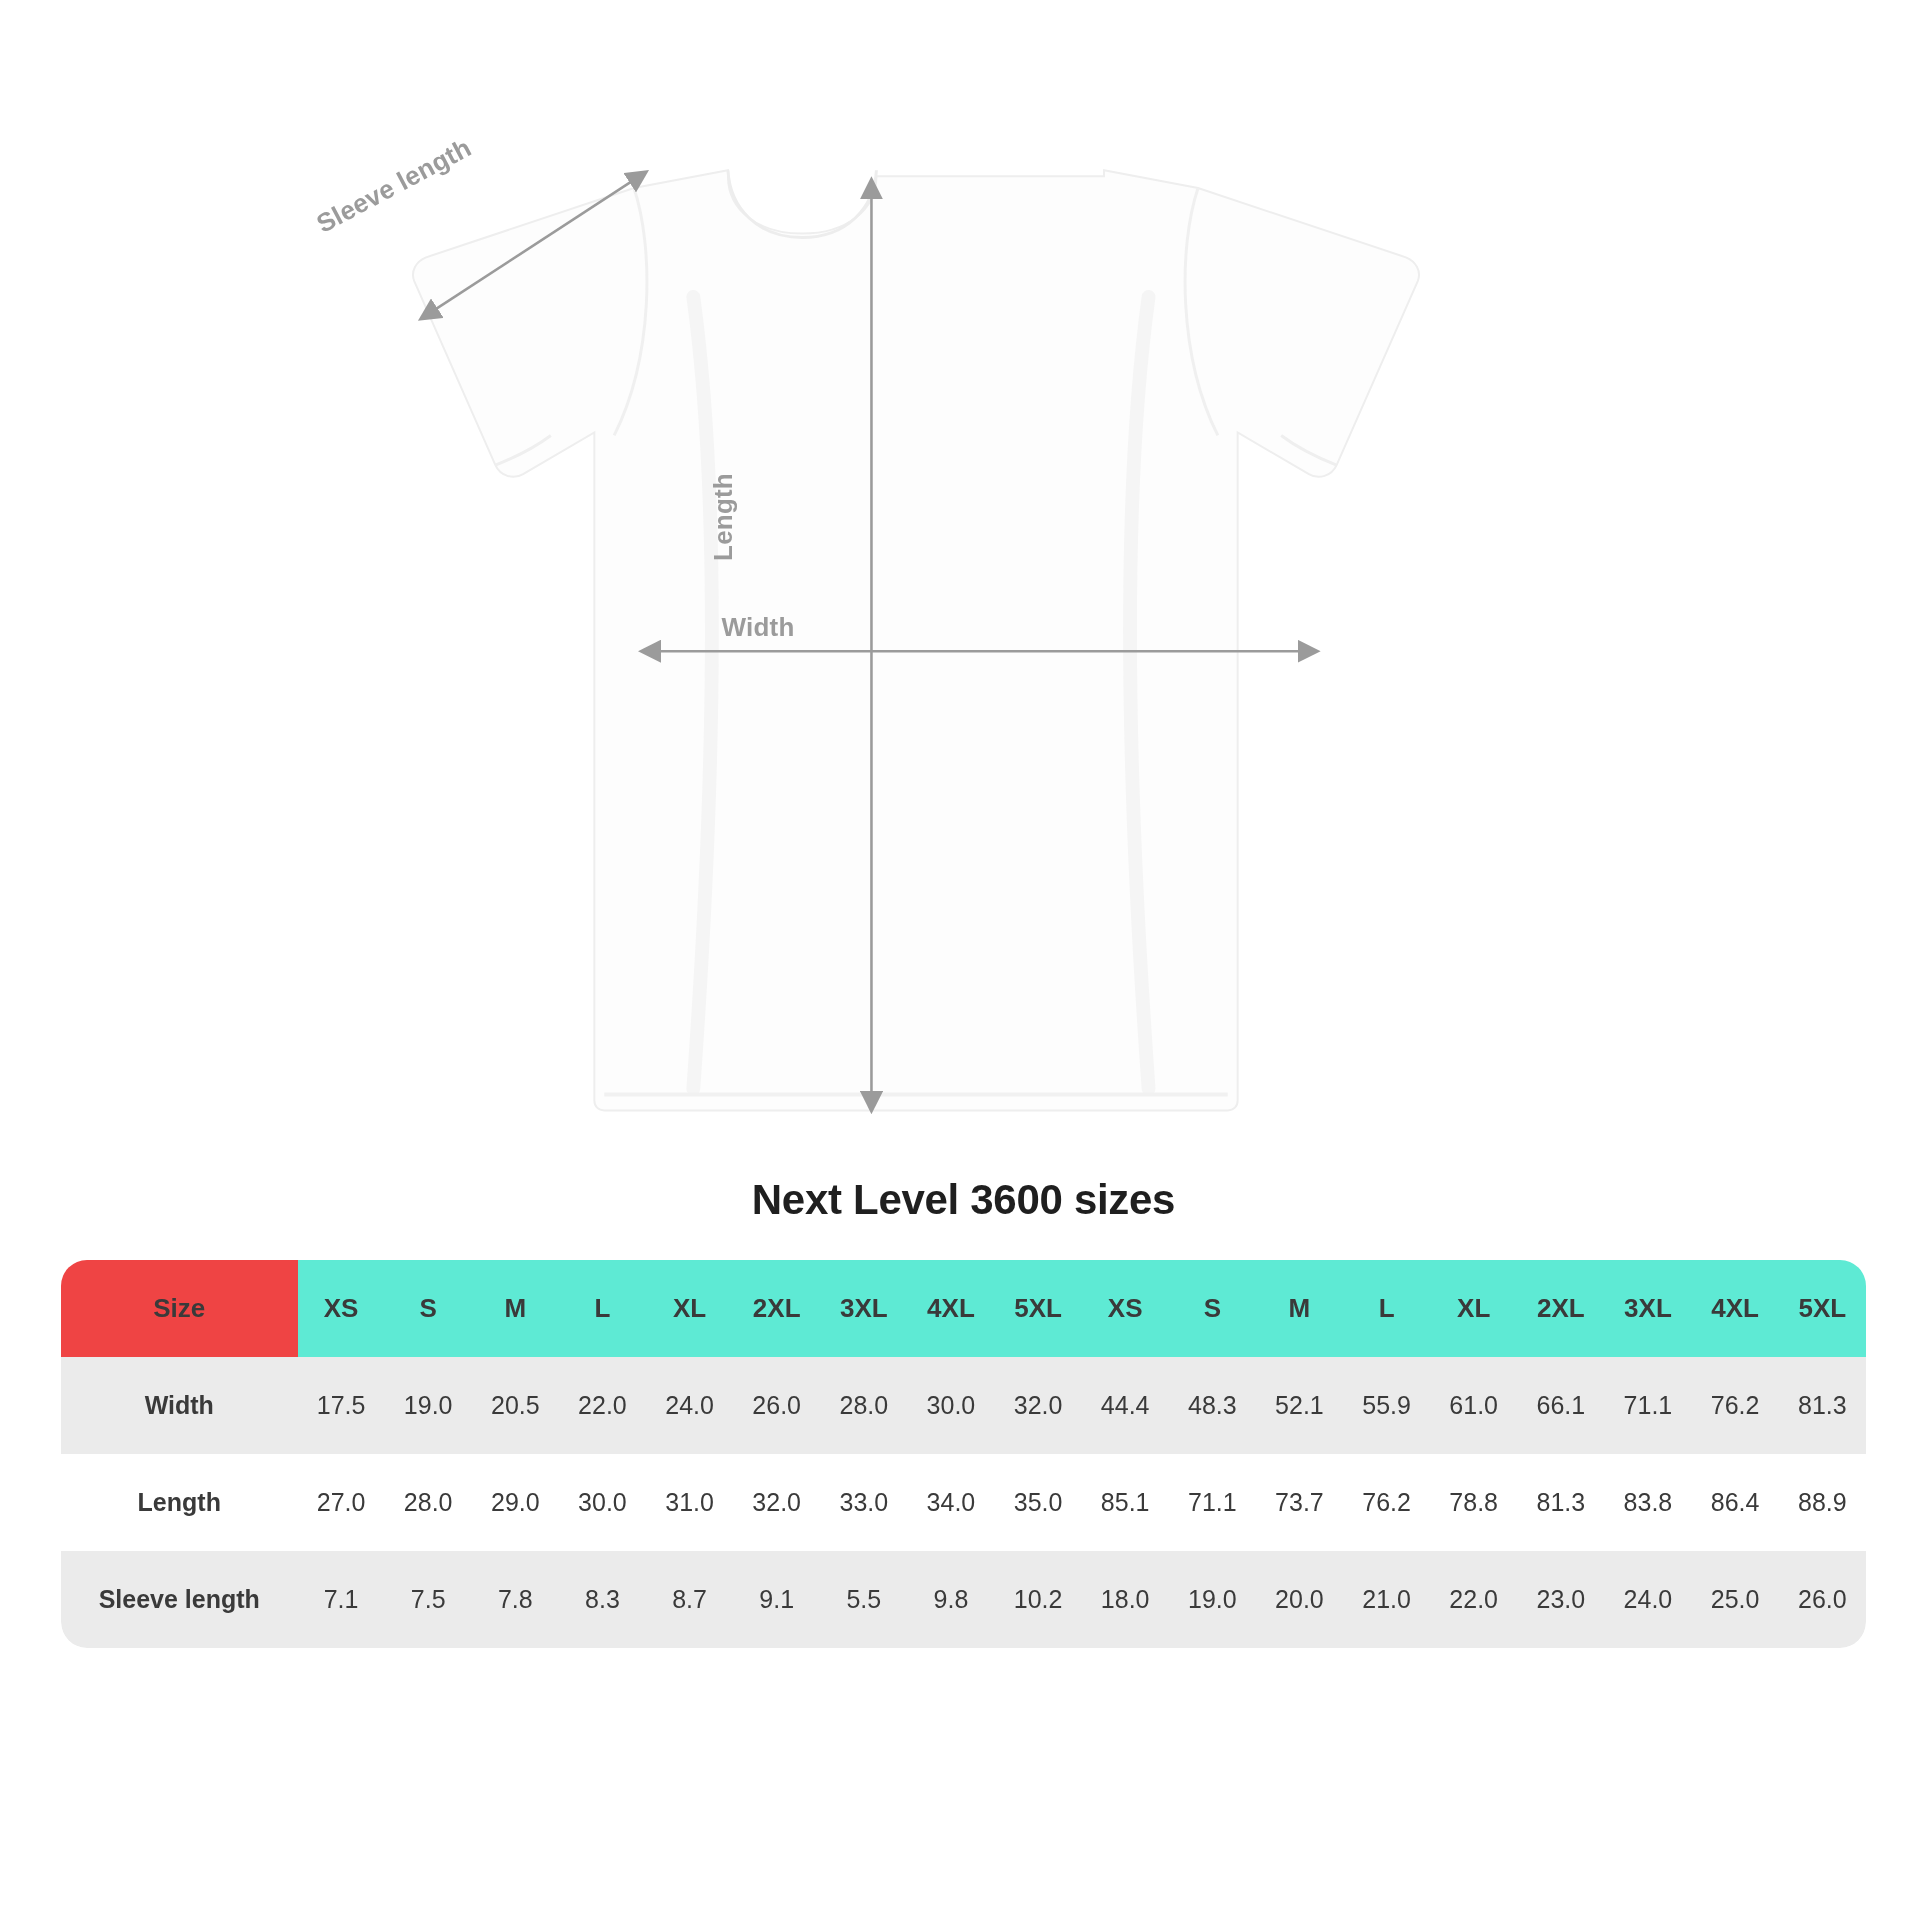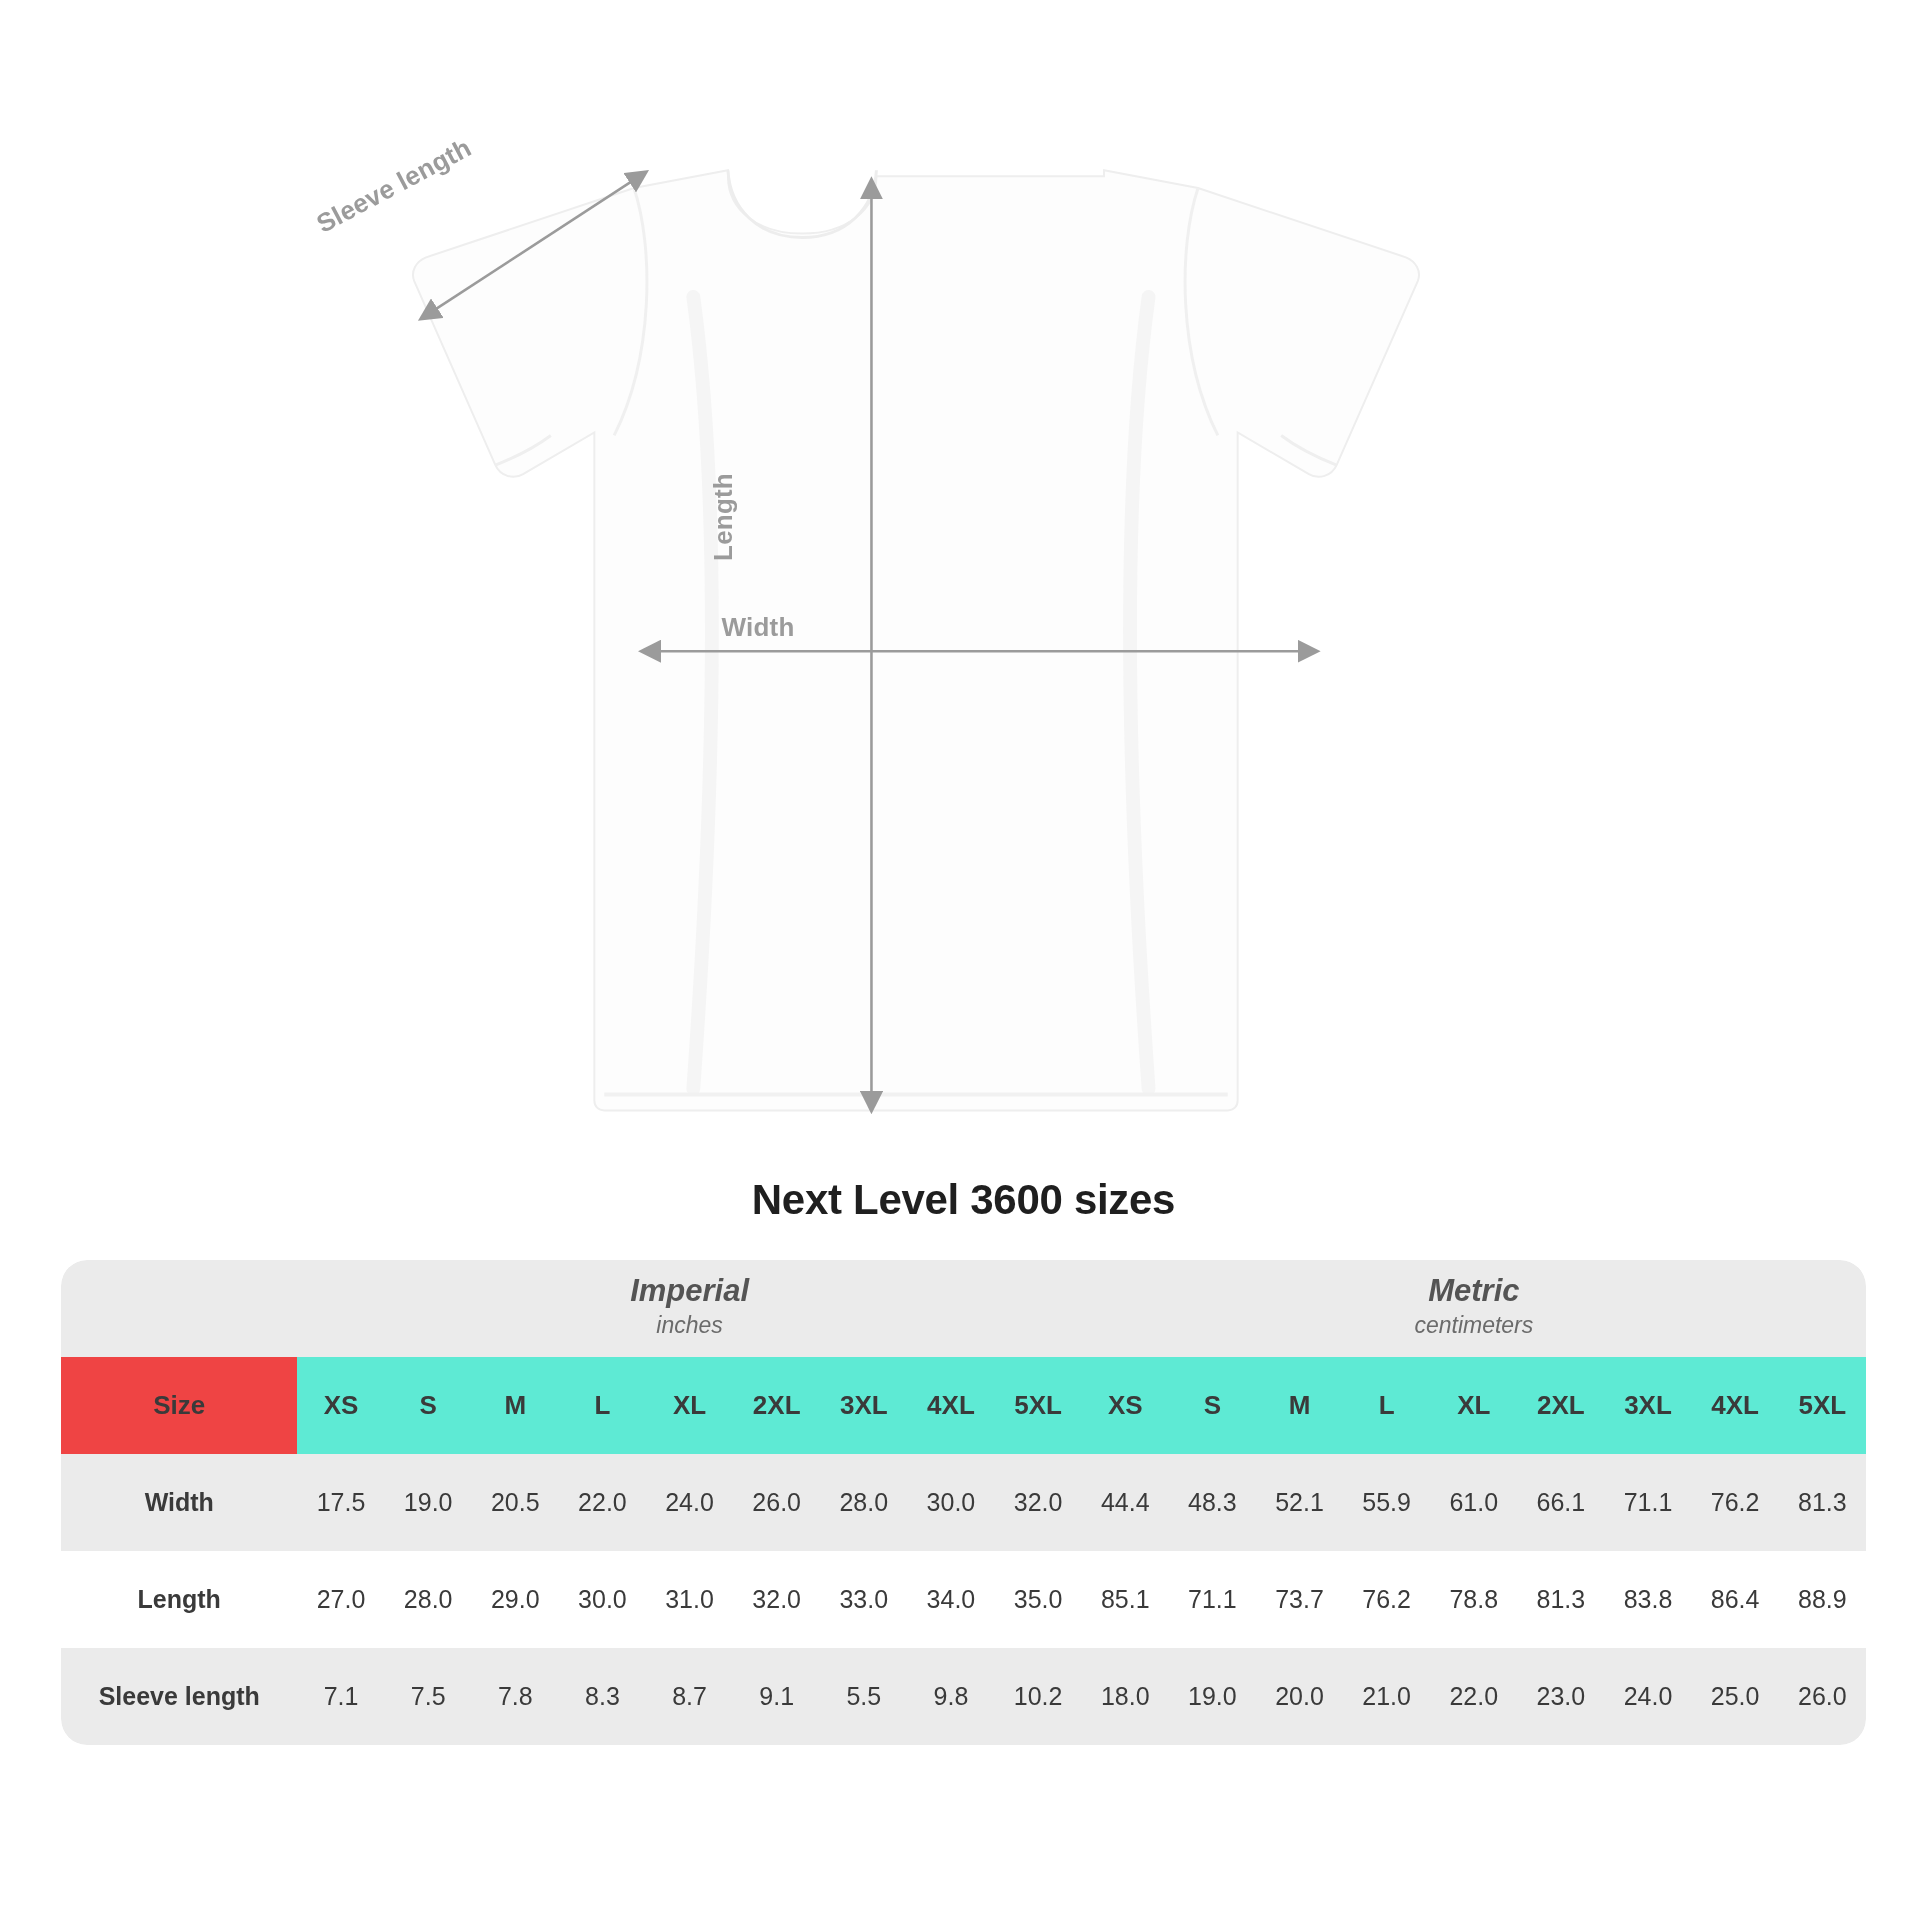--- a/index.html
+++ b/index.html
@@ -240,31 +240,20 @@
           <col class="sizecol">
           <col class="sizecol">
           <col class="sizecol">
         <col class="sizecol">
           <col class="sizecol">
           <col class="sizecol">
           <col class="sizecol">
       </colgroup>
       <tbody>
 
-        <tr>
-          <td class="unit-head left-round"></td>
-          <td class="unit-head" colspan="9">
-            <div class="unit-name">Imperial</div>
-            <div class="unit-sub">inches</div>
-          </td>
-          <td class="unit-head right-round" colspan="9">
-            <div class="unit-name">Metric</div>
-            <div class="unit-sub">centimeters</div>
-          </td>
-        </tr>
 
         <tr class="head-row">
           <td class="rowlabel">Size</td>
           <td>XS</td>
           <td>S</td>
           <td>M</td>
           <td>L</td>
           <td>XL</td>
           <td>2XL</td>
           <td>3XL</td>

